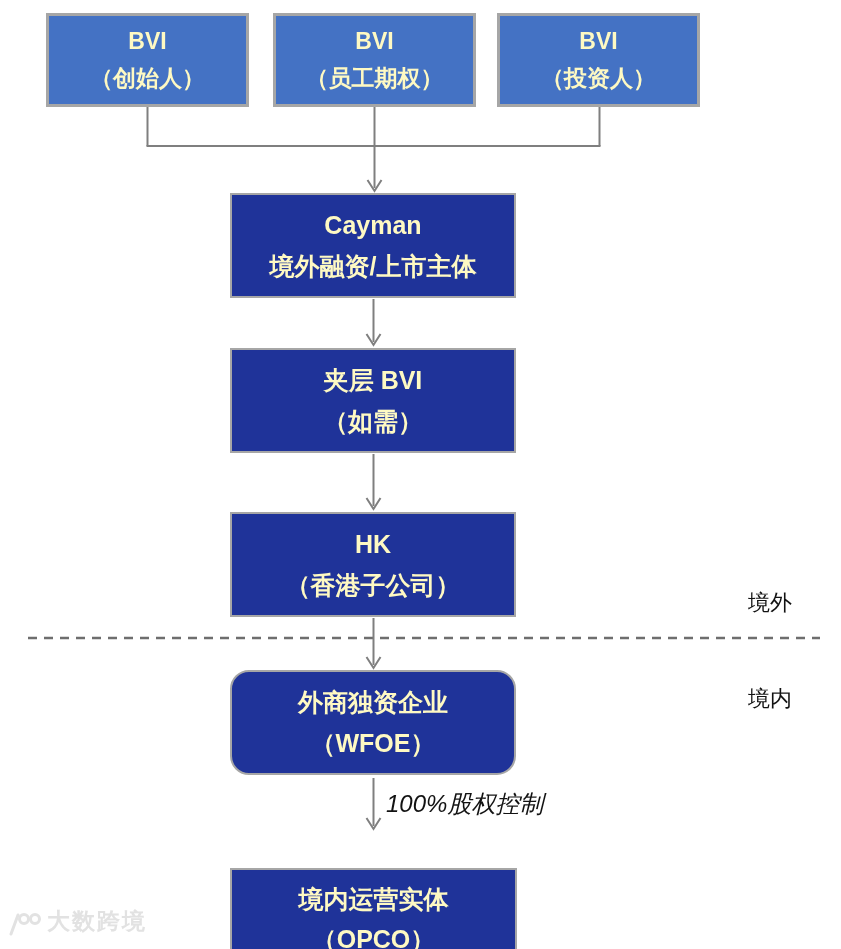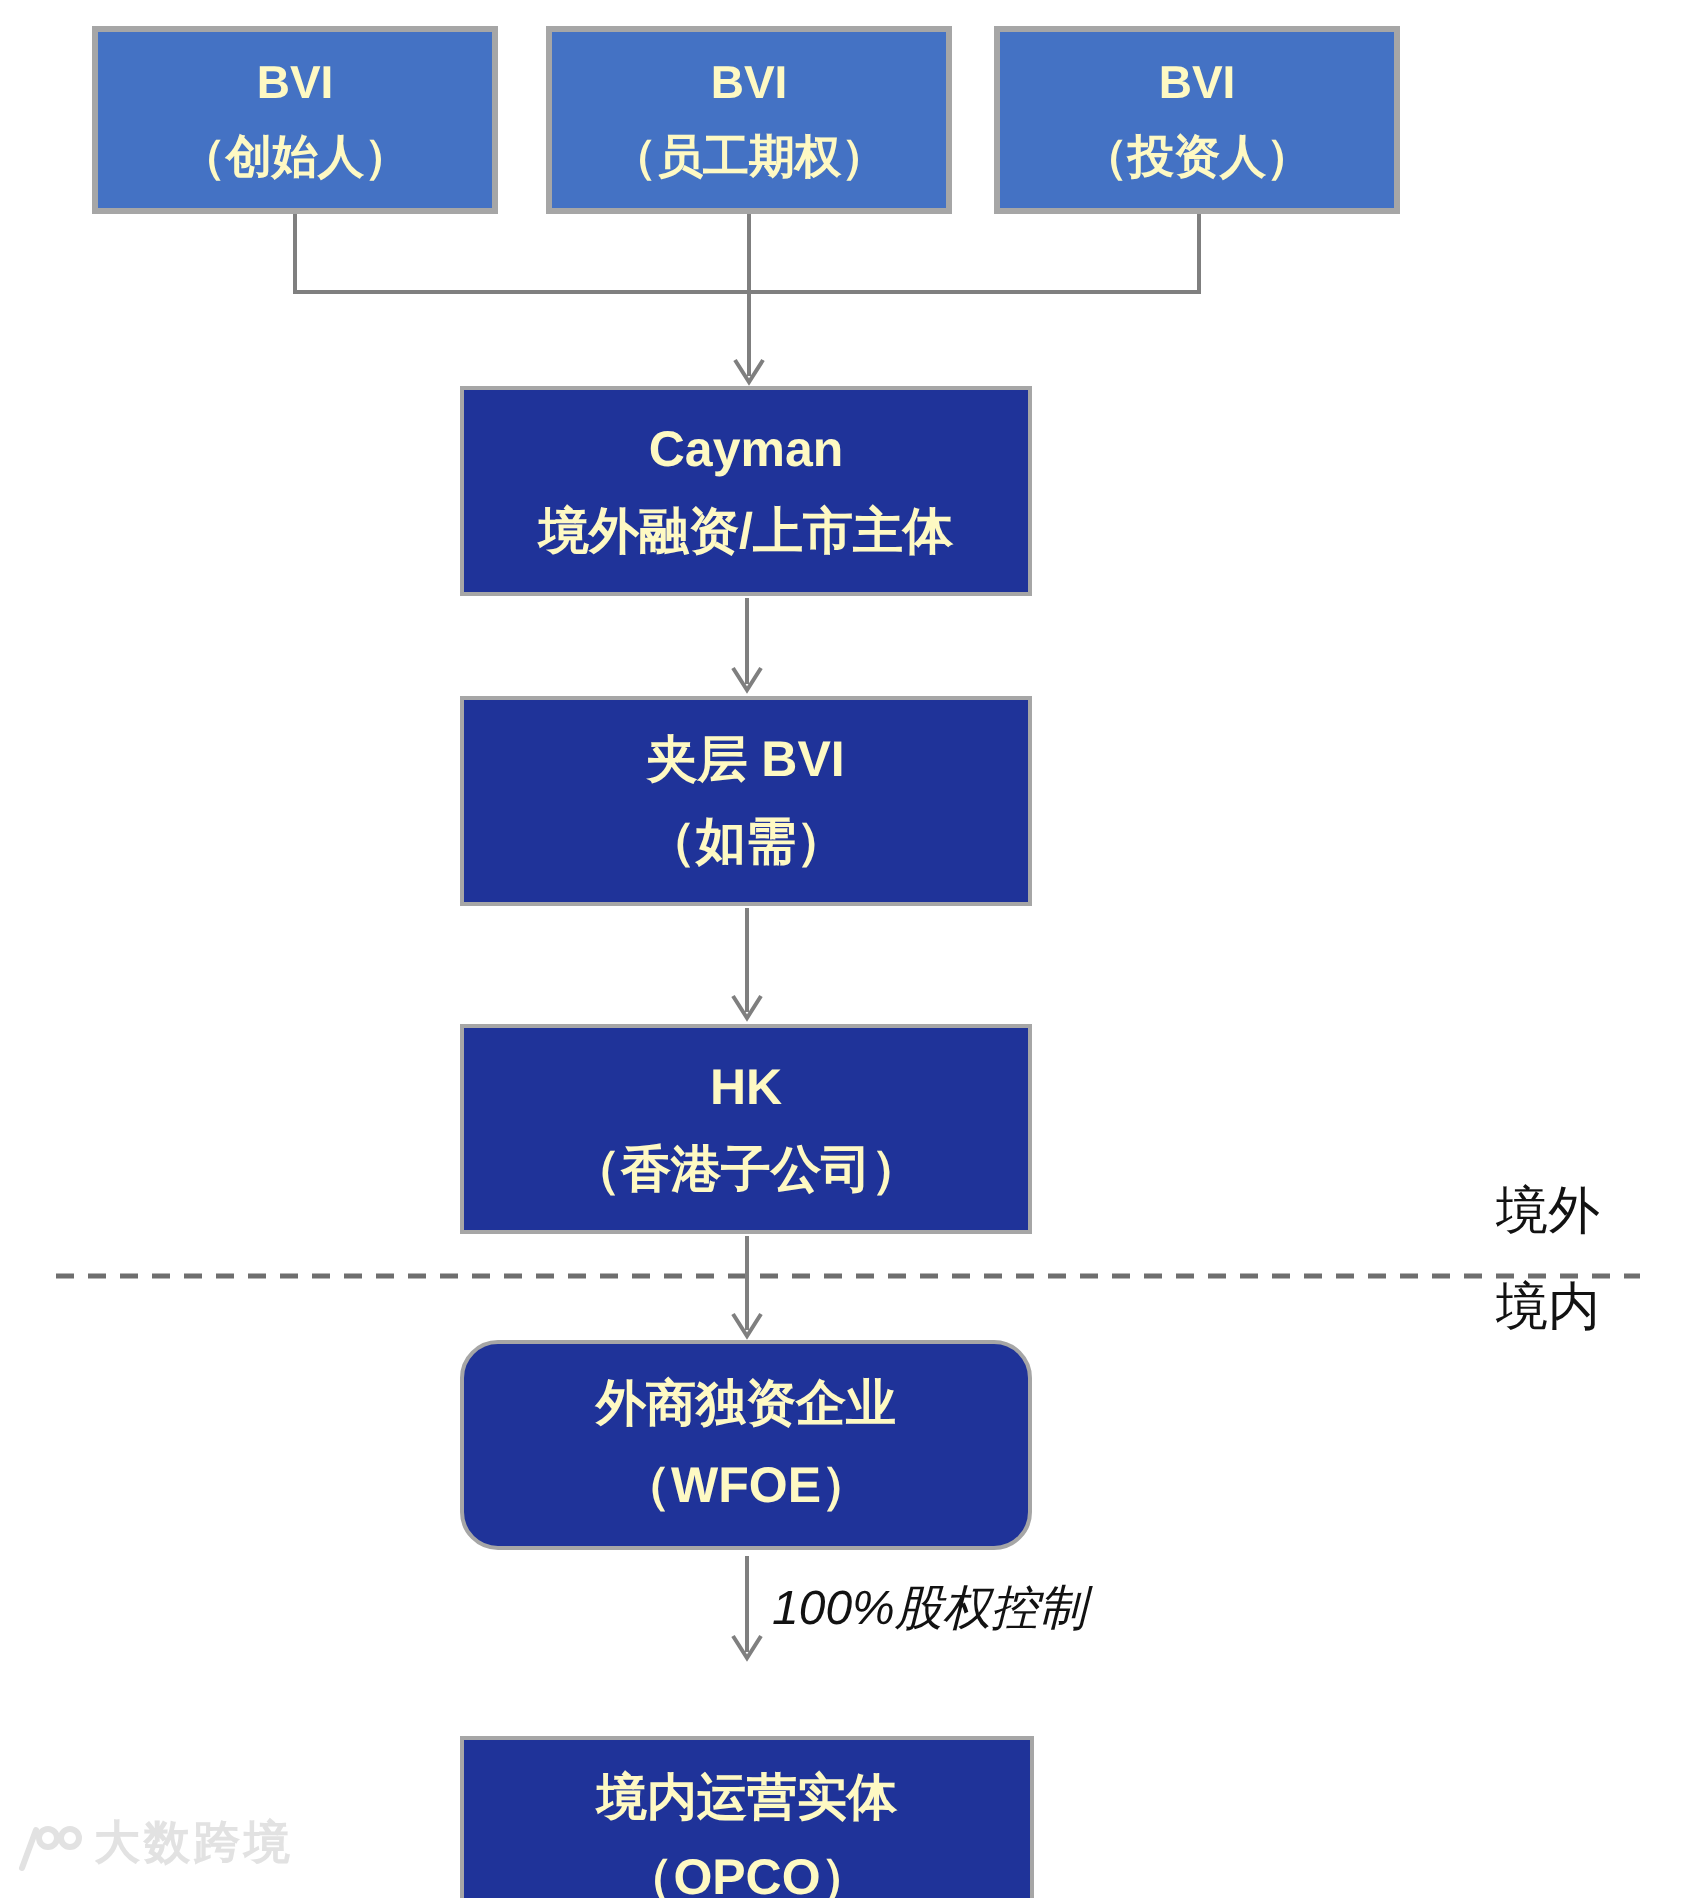--- a/index.html
+++ b/index.html
@@ -22,24 +22,24 @@
   .sz-main{font-size:25px;}
   #n-bvi-founders {left:46px; top:13px; width:203px;height:94px;}
   #n-bvi-esop     {left:273px;top:13px; width:203px;height:94px;}
   #n-bvi-investors{left:497px;top:13px; width:203px;height:94px;}
   #n-cayman       {left:230px;top:193px;width:286px;height:105px;}
   #n-mezz         {left:230px;top:348px;width:286px;height:105px;}
   #n-hk           {left:230px;top:512px;width:286px;height:105px;}
   #n-wfoe         {left:230px;top:670px;width:286px;height:105px;border-radius:19px;}
   #n-opco         {left:230px;top:868px;width:287px;height:102px;}
   .side-label{
-    position:absolute;font-size:26px;color:#121212;font-weight:400;white-space:nowrap;
+    position:absolute;font-size:22px;color:#121212;font-weight:400;white-space:nowrap;
   }
   #lbl-offshore{left:748px;top:588px;}
-  #lbl-onshore{left:748px;top:636px;}
+  #lbl-onshore{left:748px;top:684px;}
   #lbl-equity{
     position:absolute;left:386px;top:788px;font-size:24px;color:#121212;font-weight:400;white-space:nowrap;font-style:italic;
   }
   .watermark{
     position:absolute;left:6px;top:906px;display:flex;align-items:flex-end;gap:5px;
     color:var(--watermark,#E2E2E2);font-size:23px;font-weight:700;letter-spacing:2px;white-space:nowrap;
   }
   .watermark .logo{display:block;}
 </style>
 </head>

